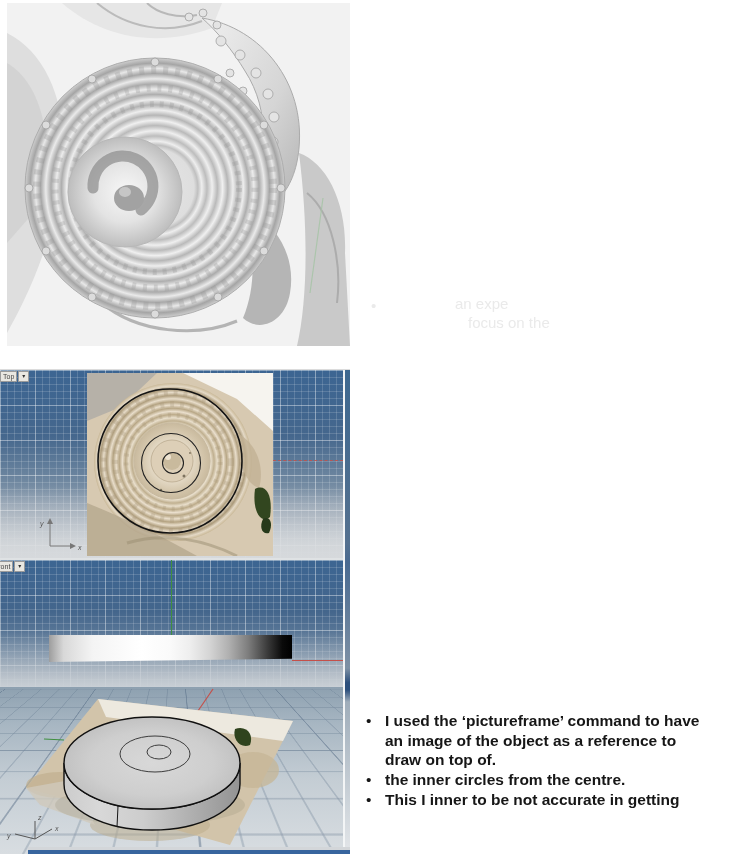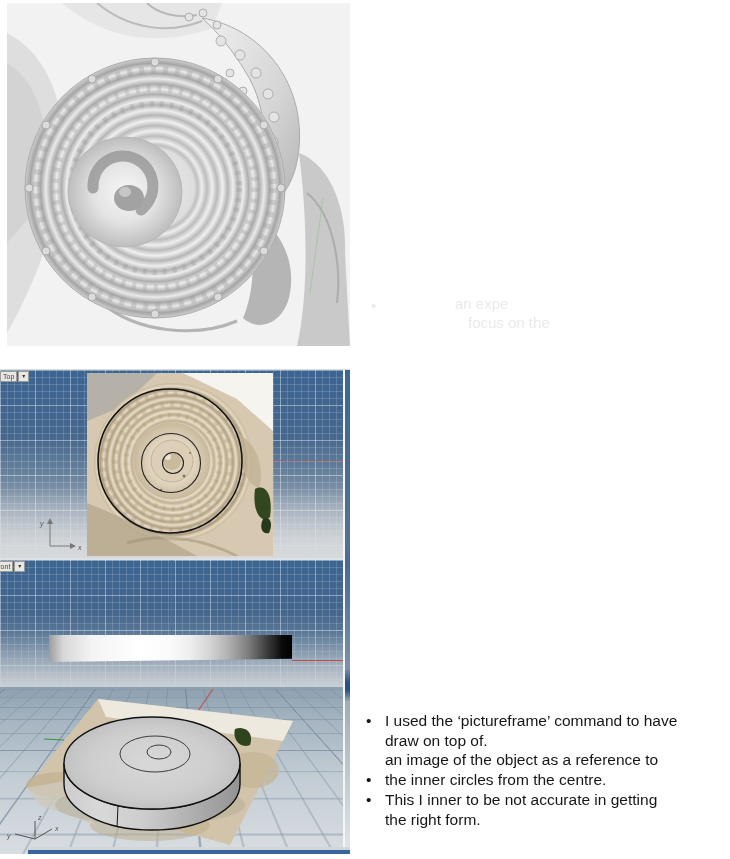--- a/index.html
+++ b/index.html
@@ -77,21 +77,21 @@
     background:linear-gradient(180deg,#3e6890 0%,#55718f 36%,#4a6a90 40%,#7e91a5 62%,
                #2c4f7c 65%,#2c4f7c 66.5%,#9fadba 69%,#cdd4da 90%,#e2e5e8 100%);}
   .bstrip{position:absolute;left:28px;top:477px;width:322px;height:3px;background:#d3d6d9;}
   .bline{position:absolute;left:28px;top:480px;width:322px;height:3.5px;background:#38659e;}
 
   
   .notes{position:absolute;left:360px;top:711px;width:368px;
          font-size:15.5px;line-height:19.7px;color:#161616;}
   .note{display:grid;grid-template-columns:25px 1fr;}
   .nb{padding-left:6px;}
-  .nl{white-space:nowrap;}
+  .nl{white-space:nowrap;font-weight:bold;}
 
   .axlbl{font-size:7px;fill:#555;font-style:italic;}
 </style>
 </head>
 <body>
 
 <div class="page">
 
   <svg class="render" width="343" height="343" viewBox="0 0 343 343">
     <defs>
@@ -331,32 +331,31 @@
     <div class="sliver"></div>
     <div class="bstrip"></div>
     <div class="bline"></div>
   </div>
 
   <div class="notes">
     <div class="note">
       <div class="nb">•</div>
       <div>
         <div class="nl">I used the ‘pictureframe’ command to have</div>
+        <div class="nl">an image of the object as a reference to</div>
         <div class="nl">draw on top of.</div>
-        <div class="nl">an image of the object as a reference to</div>
       </div>
     </div>
     <div class="note">
       <div class="nb">•</div>
       <div>
         <div class="nl">the inner circles from the centre.</div>
       </div>
     </div>
     <div class="note">
       <div class="nb">•</div>
       <div>
         <div class="nl">This I inner to be not accurate in getting</div>
-        <div class="nl">the right form.</div>
       </div>
     </div>
   </div>
 
 </div>
 
 </body></html>

